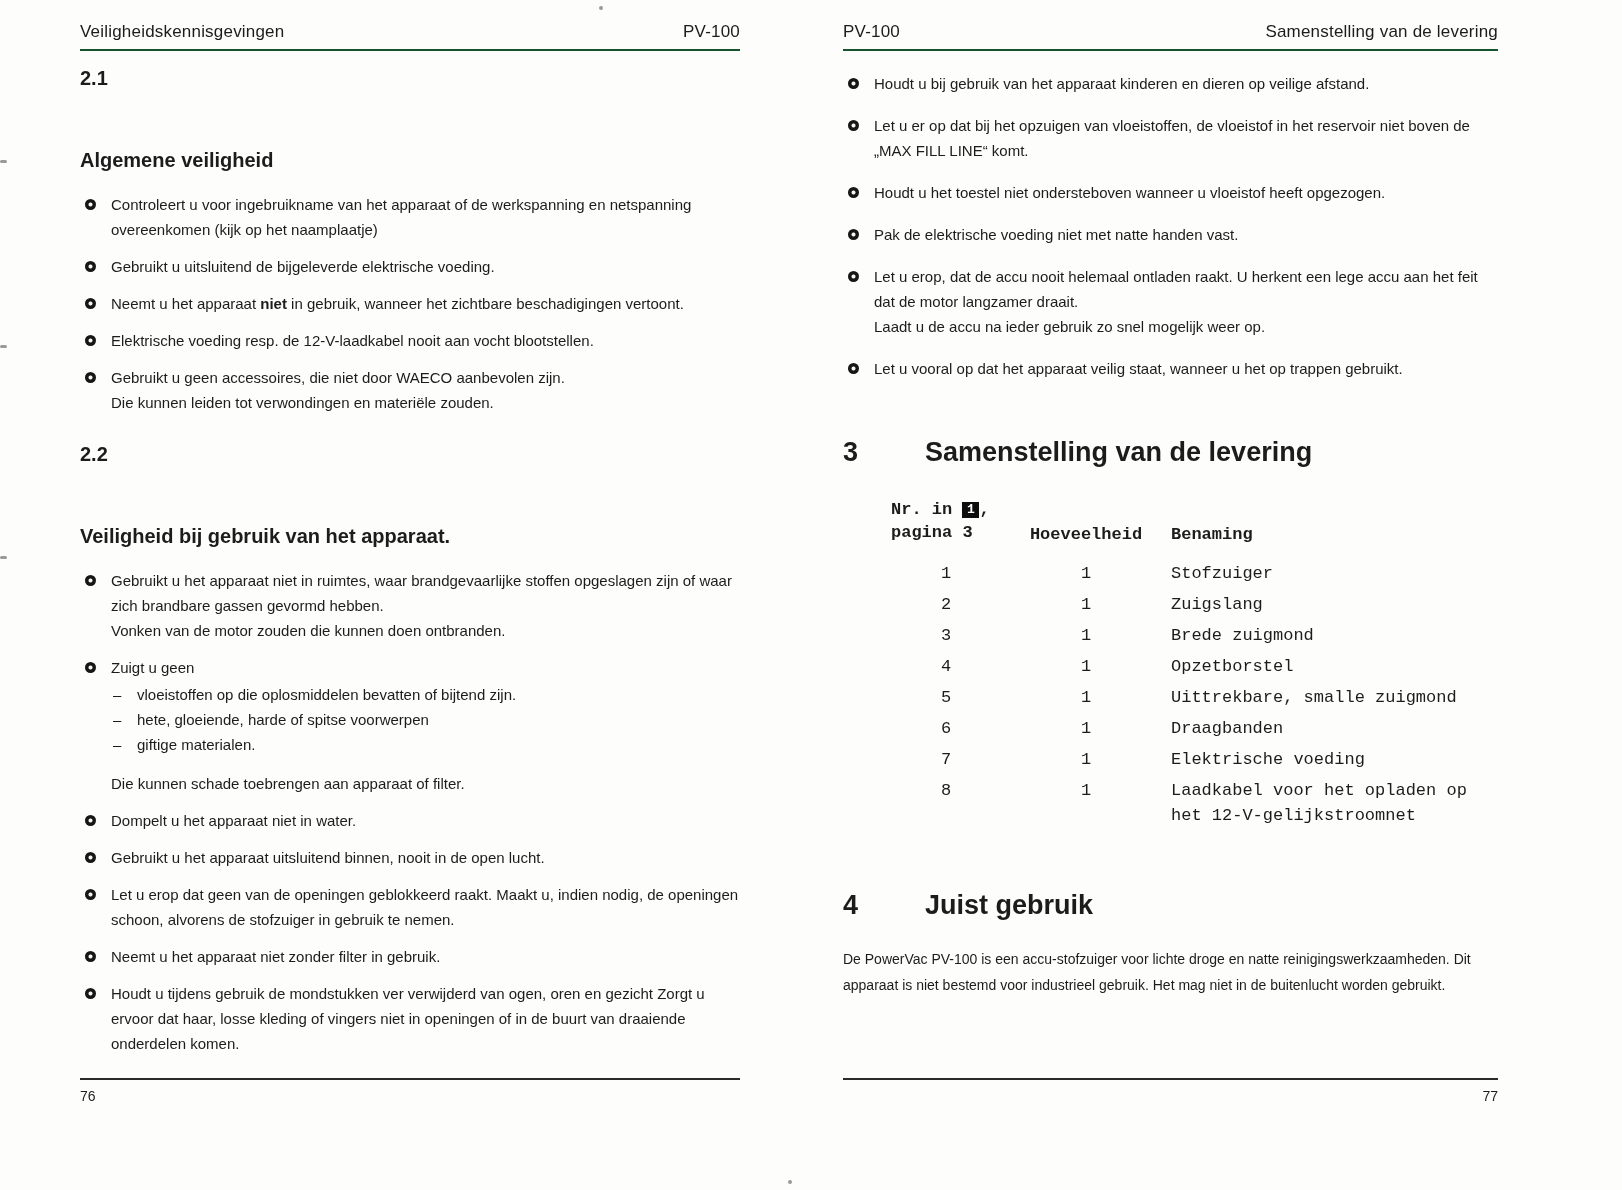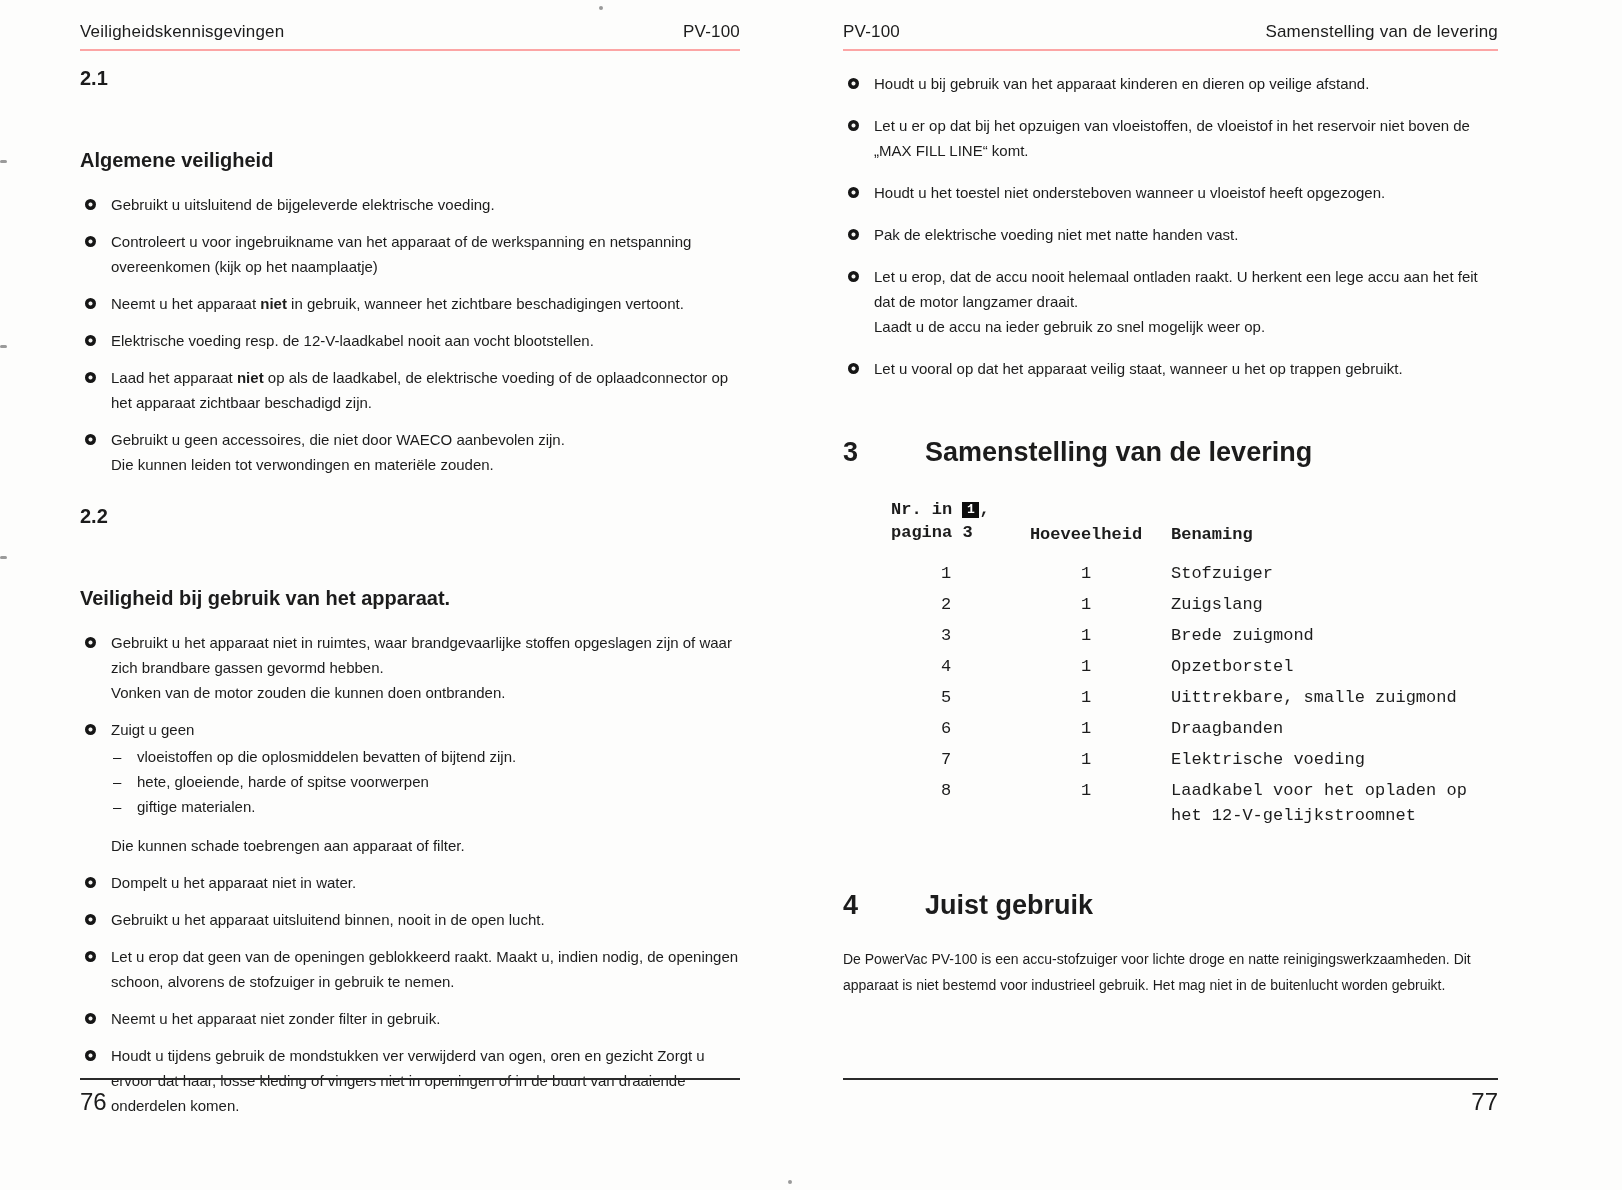--- a/index.html
+++ b/index.html
@@ -11,21 +11,21 @@
     position:relative;
     overflow:hidden;
   }
   .page-col { position:absolute; top:0; height:1190px; }
   #left-page  { left:80px;  width:660px; }
   #right-page { left:843px; width:655px; }
 
   .running-head {
     display:flex; justify-content:space-between; align-items:flex-end;
     margin-top:22px; padding-bottom:7px;
-    border-bottom:2px solid #fca5a5;
+    border-bottom:2px solid #14532d;
     font-size:17px; letter-spacing:0.2px;
   }
 
   h2.sec {
     display:flex; margin-top:16px;
     font-size:20px; font-weight:bold;flex-direction:column;
   }
   h2.sec .sec-num { width:82px; flex:0 0 82px; }
 
   h1.big {
@@ -66,21 +66,21 @@
   .pt-rows { margin-top:17px; }
   .pt-row { display:grid; grid-template-columns:110px 170px auto; margin-bottom:6px; line-height:25px; }
   .pt-row .nr  { text-align:center; }
   .pt-row .qty { text-align:center; }
   .pt-row .nm  { max-width:315px; }
 
   .body-par { margin-top:25px; font-size:14px; line-height:26px; white-space:pre-line; }
 
   .page-footer { position:absolute; left:0; right:0; top:1078px; }
   .page-footer .rule { border-top:2px solid #2b2b2b; }
-  .page-footer .pnum { font-size:24px; margin-top:8px; }
+  .page-footer .pnum { font-size:14px; margin-top:8px; }
   .pnum.right { text-align:right; }
 
   .spacer-s3 { margin-top:56px; }
   .spacer-s4 { margin-top:62px; }
   .right-bullets { margin-top:28px; }
 
   .artifact { position:absolute; background:#9a9a9a; border-radius:2px; }
 </style>
 </head>
 <body>
@@ -99,37 +99,33 @@
   </div>
 
   <h2 class="sec">
     <span class="sec-num">2.1</span>
     <span>Algemene veiligheid</span>
   </h2>
 
   <ul class="blist">
     <li>
       <span class="blt"></span>
+      <span class="txt">Controleert u voor ingebruikname van het apparaat of de werkspanning en netspanning overeenkomen (kijk op het naamplaatje)</span>
+    </li>
+    <li>
+      <span class="blt"></span>
       <span class="txt">Gebruikt u uitsluitend de bijgeleverde elektrische voeding.</span>
     </li>
     <li>
       <span class="blt"></span>
-      <span class="txt">Controleert u voor ingebruikname van het apparaat of de werkspanning en netspanning overeenkomen (kijk op het naamplaatje)</span>
-    </li>
-    <li>
-      <span class="blt"></span>
       <span class="txt"><span>Neemt u het apparaat </span><b>niet</b><span> in gebruik, wanneer het zichtbare beschadigingen vertoont.</span></span>
     </li>
     <li>
       <span class="blt"></span>
       <span class="txt">Elektrische voeding resp. de 12-V-laadkabel nooit aan vocht blootstellen.</span>
-    </li>
-    <li>
-      <span class="blt"></span>
-      <span class="txt"><span>Laad het apparaat </span><b>niet</b><span> op als de laadkabel, de elektrische voeding of de oplaadconnector op het apparaat zichtbaar beschadigd zijn.</span></span>
     </li>
     <li>
       <span class="blt"></span>
       <span class="txt">Gebruikt u geen accessoires, die niet door WAECO aanbevolen zijn.
 Die kunnen leiden tot verwondingen en materiële zouden.</span>
     </li>
   </ul>
 
   <h2 class="sec" style="margin-top:28px;">
     <span class="sec-num">2.2</span>

